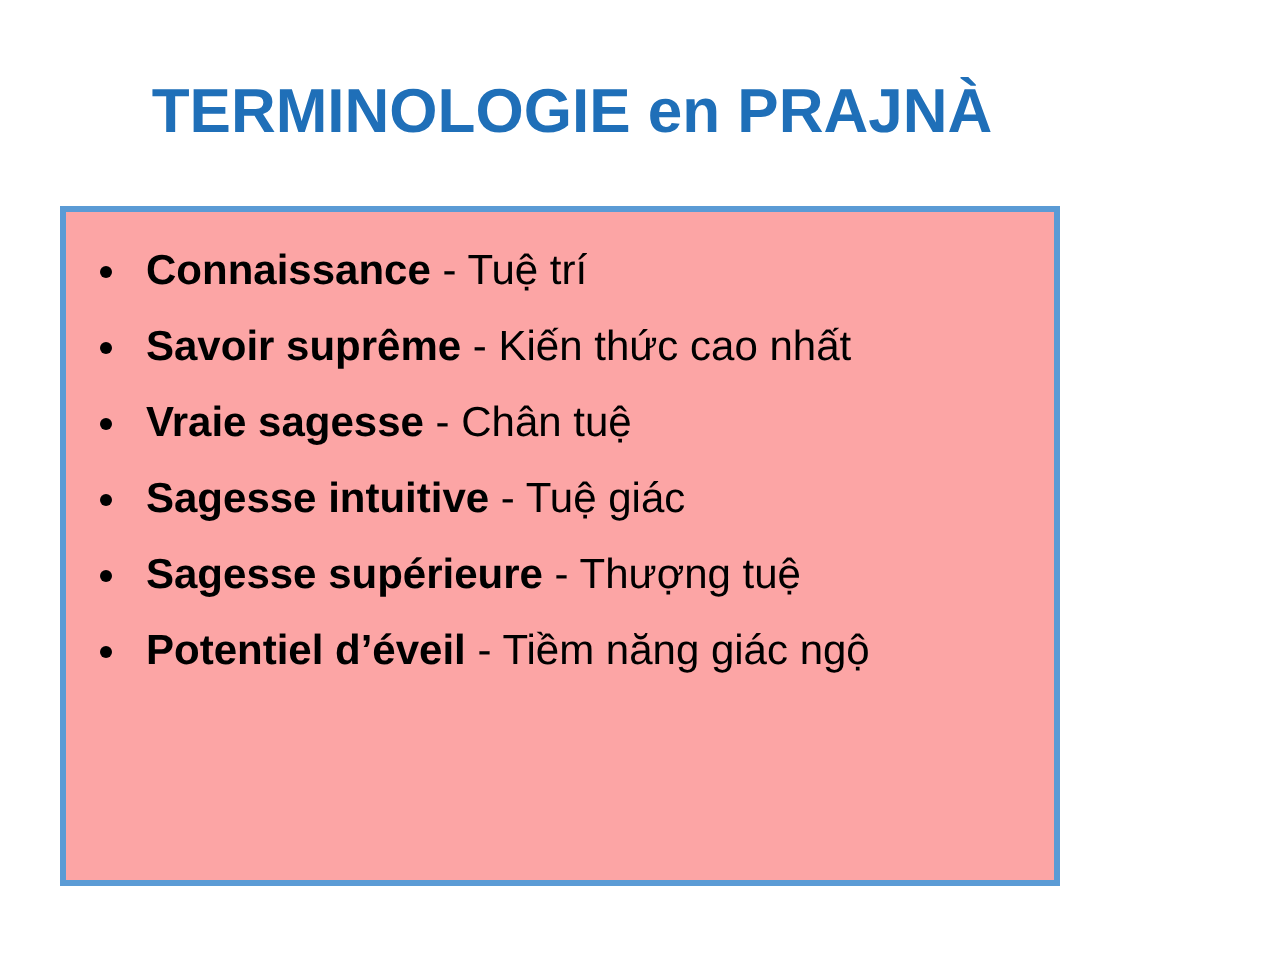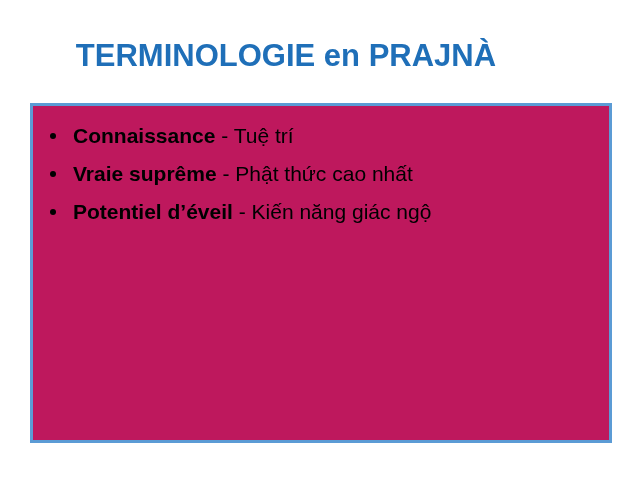--- a/index.html
+++ b/index.html
@@ -28,25 +28,25 @@
     font-size: 31px;
     font-weight: bold;
     color: #1F6FB8;
     letter-spacing: 0px;
     white-space: nowrap;
   }
   .content-box {
     position: absolute;
     left: 30px;
     top: 103px;
-    width: 582px;
+    width: 500px;
     height: 340px;
     box-sizing: border-box;
     border: 3px solid #5B9BD5;
-    background: #be185d;
+    background: #fca5a5;
   }
   .bullet-list {
     list-style: none;
     margin: 0;
     padding: 11px 0 0 0;
   }
   .bullet-item {
     position: relative;
     height: 38px;
     line-height: 38px;
@@ -86,28 +86,37 @@
   <div class="slide-title">TERMINOLOGIE en PRAJNÀ</div>
 
   <div class="content-box">
     <ul class="bullet-list">
 
       <li class="bullet-item">
         <span class="bullet-dot"></span><span class="term">Connaissance</span><span class="sep"> - </span><span class="gloss">Tuệ trí</span>
       </li>
 
       <li class="bullet-item">
-        <span class="bullet-dot"></span><span class="term">Vraie suprême</span><span class="sep"> - </span><span class="gloss">Phật thức cao nhất</span>
+        <span class="bullet-dot"></span><span class="term">Savoir suprême</span><span class="sep"> - </span><span class="gloss">Kiến thức cao nhất</span>
+      </li>
+
+      <li class="bullet-item">
+        <span class="bullet-dot"></span><span class="term">Vraie sagesse</span><span class="sep"> - </span><span class="gloss">Chân tuệ</span>
       </li>
 
 
+      <li class="bullet-item">
+        <span class="bullet-dot"></span><span class="term">Sagesse intuitive</span><span class="sep"> - </span><span class="gloss">Tuệ giác</span>
+      </li>
 
-
+      <li class="bullet-item">
+        <span class="bullet-dot"></span><span class="term">Sagesse supérieure</span><span class="sep"> - </span><span class="gloss">Thượng tuệ</span>
+      </li>
 
 
       <li class="bullet-item">
-        <span class="bullet-dot"></span><span class="term">Potentiel d’éveil</span><span class="sep"> - </span><span class="gloss">Kiến năng giác ngộ</span>
+        <span class="bullet-dot"></span><span class="term">Potentiel d’éveil</span><span class="sep"> - </span><span class="gloss">Tiềm năng giác ngộ</span>
       </li>
 
     </ul>
   </div>
 
 </div>
 
 </body></html>

